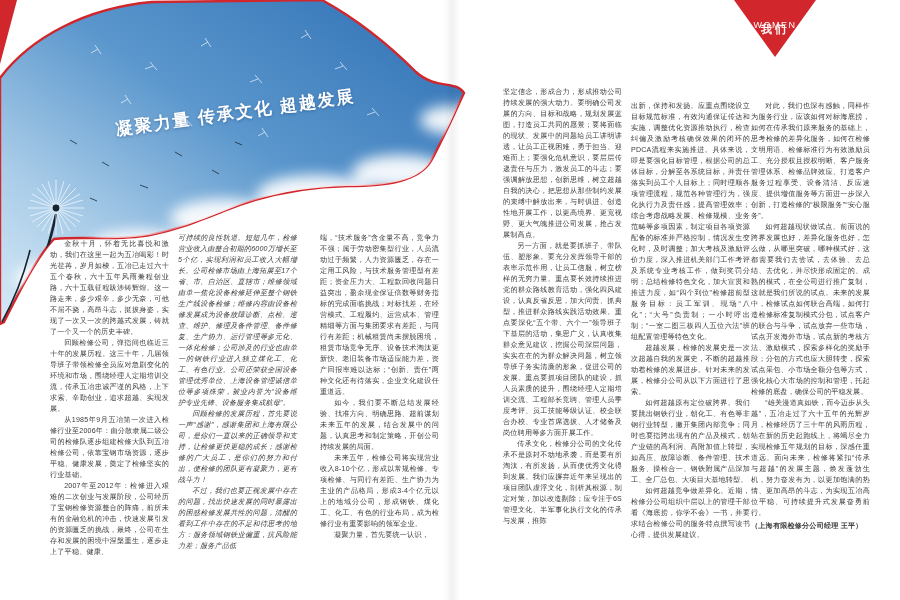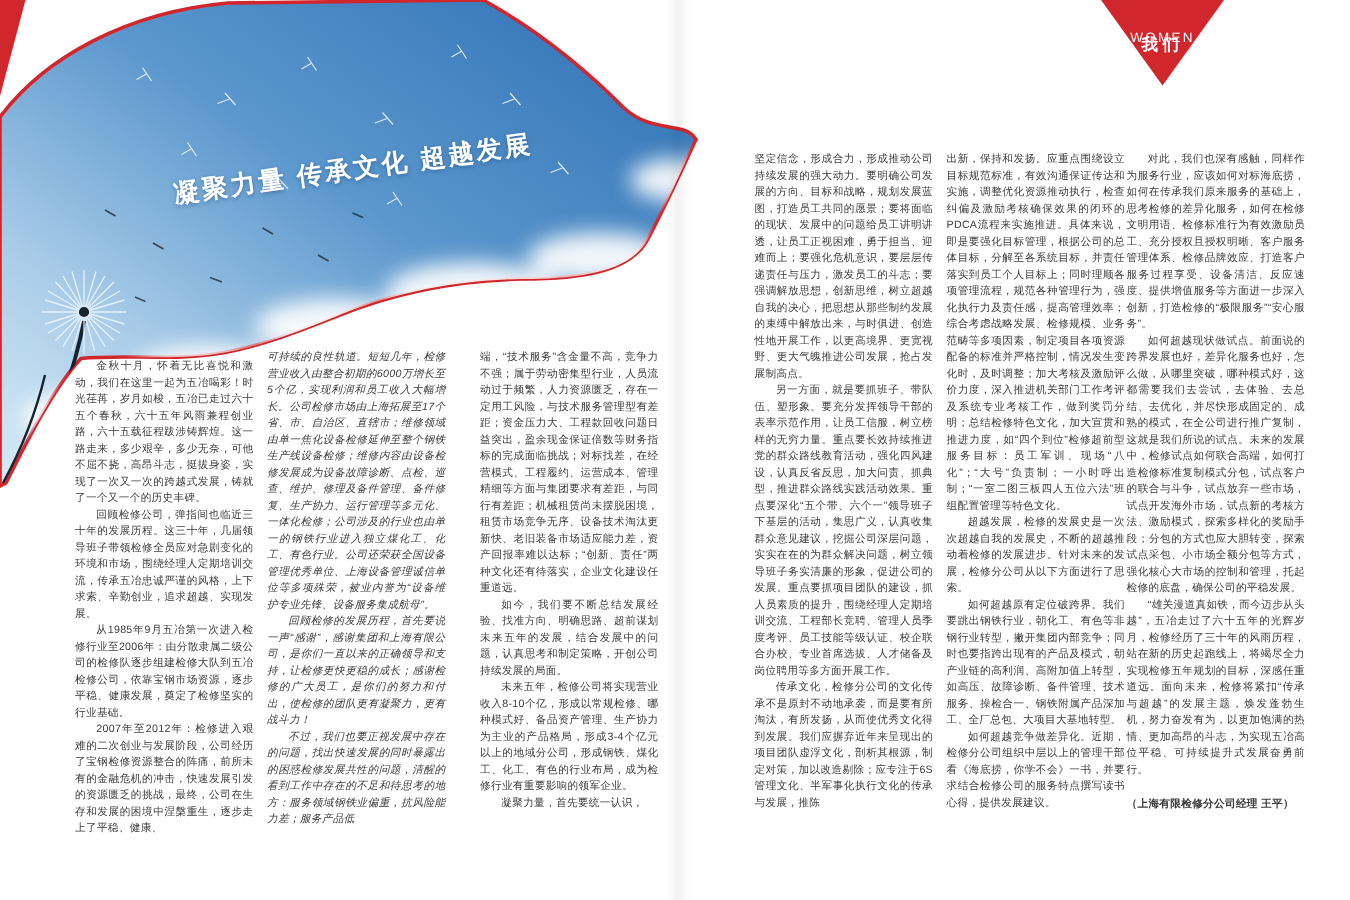--- a/index.html
+++ b/index.html
@@ -27,25 +27,25 @@
     border-left:41px solid transparent;border-right:41px solid transparent;
     border-top:57px solid #d0262c;}
   .corner-tag .en{position:absolute;left:0;top:8px;width:82px;text-align:center;
     color:#fff;font-size:9px;letter-spacing:1.5px;margin-top:12px;}
   .corner-tag .cn{position:absolute;left:0;top:22px;width:82px;text-align:center;
     color:#fff;font-size:11px;font-weight:bold;letter-spacing:3px;}
   
   .col{position:absolute;width:119px;color:#3b3b3b;font-size:7.1px;line-height:11px;}
   .col p{margin:0;text-align:justify;text-justify:inter-ideograph;letter-spacing:0.2px;}
   .col p.ind{text-indent:2em;}
-  .col p.sig{font-weight:bold;margin-top:12px;}
+  .col p.sig{font-weight:bold;margin-top:2px;}
   .col-l1{left:50px;  top:239px;height:348px;}
   .col-l2{left:178px; top:233px;height:354px;font-style:italic;}
   .col-l3{left:320px; top:233px;height:354px;}
-  .col-r1{left:503px; top:101px;height:476px;}
+  .col-r1{left:503px; top:87px;height:476px;}
   .col-r2{left:631px; top:101px;height:476px;}
   .col-r3{left:751px; top:101px;height:476px;}
 </style>
 </head>
 <body>
 
 <div class="spread">
 
   <div class="corner-sliver"></div>
 
@@ -153,21 +153,21 @@
     <p class="ind">2007年至2012年：检修进入艰难的二次创业与发展阶段，公司经历了宝钢检修资源整合的阵痛，前所未有的金融危机的冲击，快速发展引发的资源匮乏的挑战，最终，公司在生存和发展的困境中涅槃重生，逐步走上了平稳、健康、</p>
   </div>
   <div class="col col-l2">
     <p>可持续的良性轨道。短短几年，检修营业收入由整合初期的6000万增长至5个亿，实现利润和员工收入大幅增长。公司检修市场由上海拓展至17个省、市、自治区、直辖市；维修领域由单一焦化设备检修延伸至整个钢铁生产线设备检修；维修内容由设备检修发展成为设备故障诊断、点检、巡查、维护、修理及备件管理、备件修复、生产协力、运行管理等多元化、一体化检修；公司涉及的行业也由单一的钢铁行业进入独立煤化工、化工、有色行业。公司还荣获全国设备管理优秀单位、上海设备管理诚信单位等多项殊荣，被业内誉为“设备维护专业先锋、设备服务集成航母”。</p>
     <p class="ind">回顾检修的发展历程，首先要说一声“感谢”，感谢集团和上海有限公司，是你们一直以来的正确领导和支持，让检修更快更稳的成长；感谢检修的广大员工，是你们的努力和付出，使检修的团队更有凝聚力，更有战斗力！</p>
     <p class="ind">不过，我们也要正视发展中存在的问题，找出快速发展的同时暴露出的困惑检修发展共性的问题，清醒的看到工作中存在的不足和待思考的地方：服务领域钢铁业偏重，抗风险能力差；服务产品低</p>
   </div>
   <div class="col col-l3">
     <p>端，“技术服务”含金量不高，竞争力不强；属于劳动密集型行业，人员流动过于频繁，人力资源匮乏，存在一定用工风险，与技术服务管理型有差距；资金压力大、工程款回收问题日益突出，盈余现金保证倍数等财务指标的完成面临挑战；对标找差，在经营模式、工程履约、运营成本、管理精细等方面与集团要求有差距，与同行有差距；机械租赁尚未摆脱困境，租赁市场竞争无序、设备技术淘汰更新快、老旧装备市场适应能力差，资产回报率难以达标；“创新、责任”两种文化还有待落实，企业文化建设任重道远。</p>
     <p class="ind">如今，我们要不断总结发展经验、找准方向、明确思路、超前谋划未来五年的发展，结合发展中的问题，认真思考和制定策略，开创公司持续发展的局面。</p>
-    <p class="ind">未来五年，检修公司将实现营业收入8-10个亿，形成以常规检修、哪种模式好、备品资产管理、生产协力为主业的产品格局，形成3-4个亿元以上的地域分公司，形成钢铁、煤化工、化工、有色的行业布局，成为检修行业有重要影响的领军企业。</p>
+    <p class="ind">未来五年，检修公司将实现营业收入8-10个亿，形成以常规检修、专项检修、与同行有差距、生产协力为主业的产品格局，形成3-4个亿元以上的地域分公司，形成钢铁、煤化工、化工、有色的行业布局，成为检修行业有重要影响的领军企业。</p>
     <p class="ind">凝聚力量，首先要统一认识，</p>
   </div>
 
   <div class="col col-r1">
     <p>坚定信念，形成合力，形成推动公司持续发展的强大动力。要明确公司发展的方向、目标和战略，规划发展蓝图，打造员工共同的愿景；要将面临的现状、发展中的问题给员工讲明讲透，让员工正视困难，勇于担当、迎难而上；要强化危机意识，要层层传递责任与压力，激发员工的斗志；要强调解放思想，创新思维，树立超越自我的决心，把思想从那些制约发展的束缚中解放出来，与时俱进、创造性地开展工作，以更高境界、更宽视野、更大气魄推进公司发展，抢占发展制高点。</p>
     <p class="ind">另一方面，就是要抓班子、带队伍、塑形象。要充分发挥领导干部的表率示范作用，让员工信服，树立榜样的无穷力量。重点要长效持续推进党的群众路线教育活动，强化四风建设，认真反省反思，加大问责、抓典型，推进群众路线实践活动效果。重点要深化“五个带、六个一”领导班子下基层的活动，集思广义，认真收集群众意见建议，挖掘公司深层问题，实实在在的为群众解决问题，树立领导班子务实清廉的形象，促进公司的发展。重点要抓项目团队的建设，抓人员素质的提升，围绕经理人定期培训交流、工程部长竞聘、管理人员季度考评、员工技能等级认证、校企联合办校、专业首席选拔、人才储备及岗位聘用等多方面开展工作。</p>
     <p class="ind">传承文化，检修分公司的文化传承不是原封不动地承袭，而是要有所淘汰，有所发扬，从而使优秀文化得到发展。我们应摒弃近年来呈现出的项目团队虚浮文化，剖析其根源，制定对策，加以改造剔除；应专注于6S管理文化、半军事化执行文化的传承与发展，推陈</p>
   </div>
   <div class="col col-r2">
     <p>出新，保持和发扬。应重点围绕设立目标规范标准，有效沟通保证传达和实施，调整优化资源推动执行，检查纠偏及激励考核确保效果的闭环的PDCA流程来实施推进。具体来说，即是要强化目标管理，根据公司的总体目标，分解至各系统目标，并责任落实到员工个人目标上；同时理顺各项管理流程，规范各种管理行为，强化执行力及责任感，提高管理效率；综合考虑战略发展、检修规模、业务范畴等多项因素，制定项目各项资源配备的标准并严格控制，情况发生变化时，及时调整；加大考核及激励评价力度，深入推进机关部门工作考评及系统专业考核工作，做到奖罚分明；总结检修特色文化，加大宣贯和推进力度，如“四个到位”检修超前型服务目标：员工军训、现场“八化”；“大号”负责制；一小时呼出制；“一室二图三板四人五位六法”班组配置管理等特色文化。</p>

